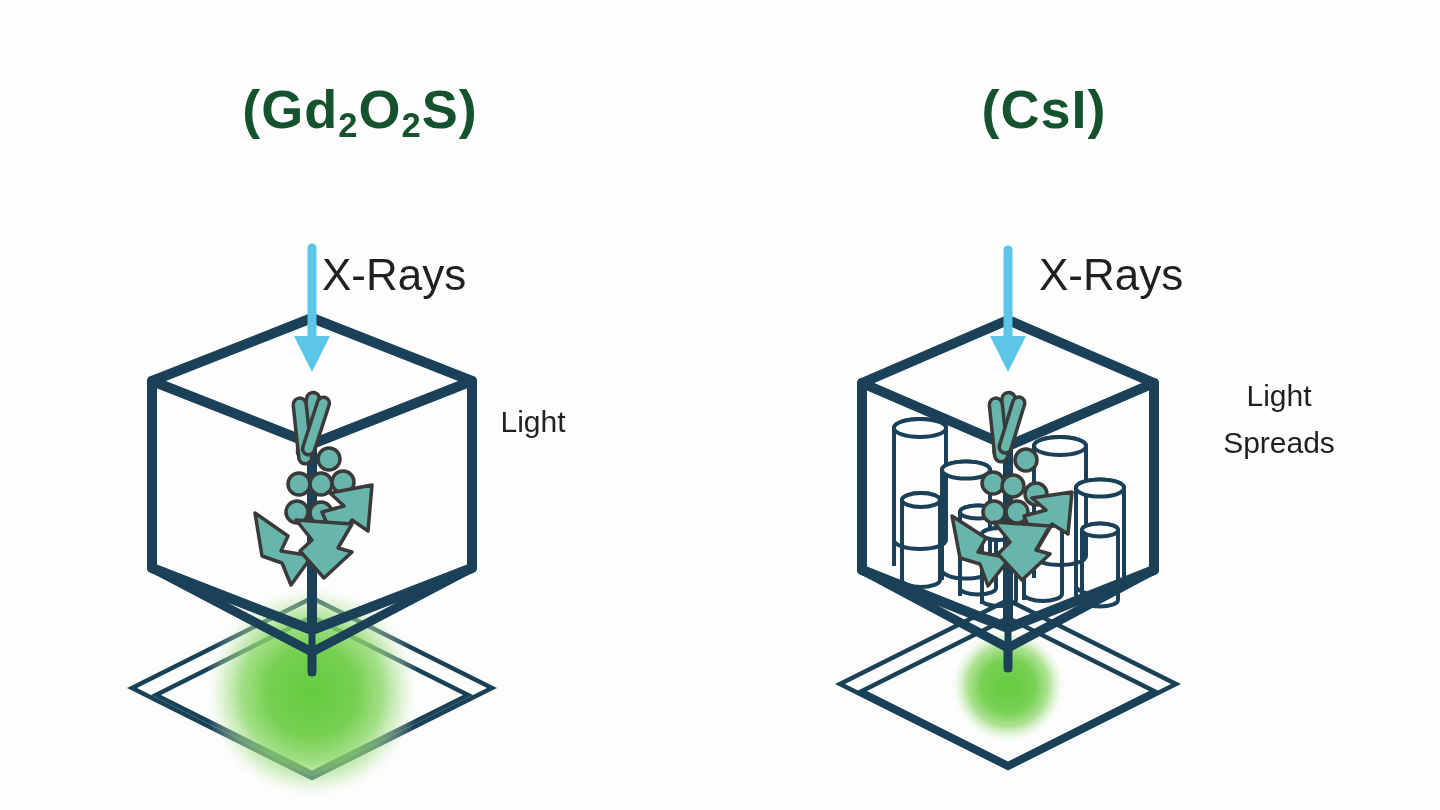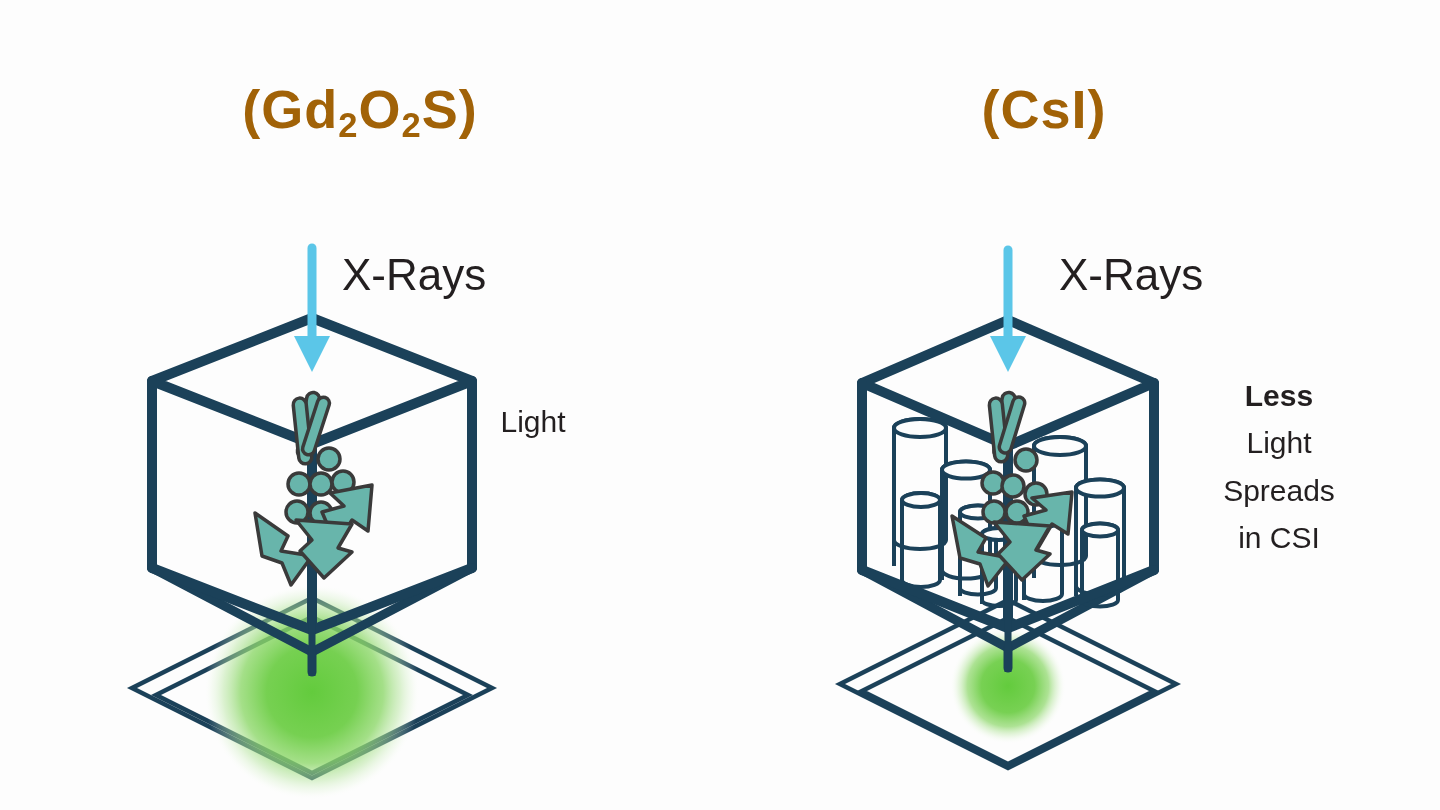--- a/index.html
+++ b/index.html
@@ -15,32 +15,31 @@
   .panel-left{left:0;}
   .panel-right{left:724px;}
 
   .panel-title{
     position:absolute;
     top:78px;
     width:100%;
     text-align:center;
     font-size:54px;
     font-weight:bold;
-    color:#a16207;
+    color:#14532d;
     letter-spacing:1px;
     white-space:nowrap;
   }
   .panel-title sub{font-size:0.64em;vertical-align:baseline;position:relative;top:0.26em;}
 
   .xray-label{
     position:absolute;
     font-size:44px;
     color:#231f20;
     white-space:nowrap;
-    margin-left:20px;
   }
   .side-label{
     position:absolute;
     font-size:30px;
     color:#231f20;
     text-align:center;
     line-height:1.58;
     white-space:nowrap;
   }
   .side-label .strong{font-weight:bold;}
@@ -129,24 +128,22 @@
     </svg>
   </div>
 
   <div class="panel panel-right">
 
     <div class="panel-title" style="left:-40px;">(CsI)</div>
 
     <div class="xray-label" style="left:315px;top:250px;">X-Rays</div>
 
     <div class="side-label" style="left:440px;top:372px;width:230px;">
-      <div class="strong">Less</div>
       <div>Light</div>
       <div>Spreads</div>
-      <div>in CSI</div>
     </div>
 
     <svg width="720" height="810" viewBox="0 0 720 810">
       <defs>
         <radialGradient id="glowR" cx="50%" cy="50%" r="50%">
           <stop offset="0%" stop-color="#63cb3d" stop-opacity="1"></stop>
           <stop offset="46%" stop-color="#72cf4c" stop-opacity="0.96"></stop>
           <stop offset="70%" stop-color="#8ed86b" stop-opacity="0.72"></stop>
           <stop offset="86%" stop-color="#c2e9ae" stop-opacity="0.34"></stop>
           <stop offset="100%" stop-color="#ffffff" stop-opacity="0"></stop>

